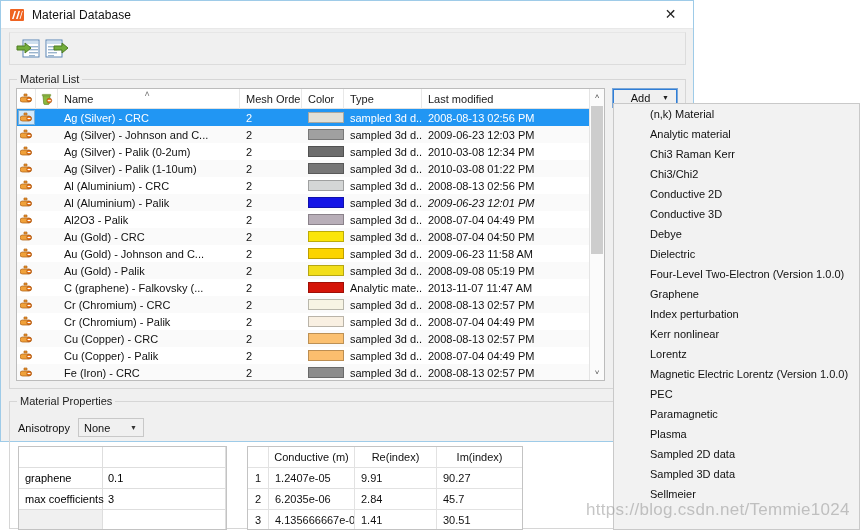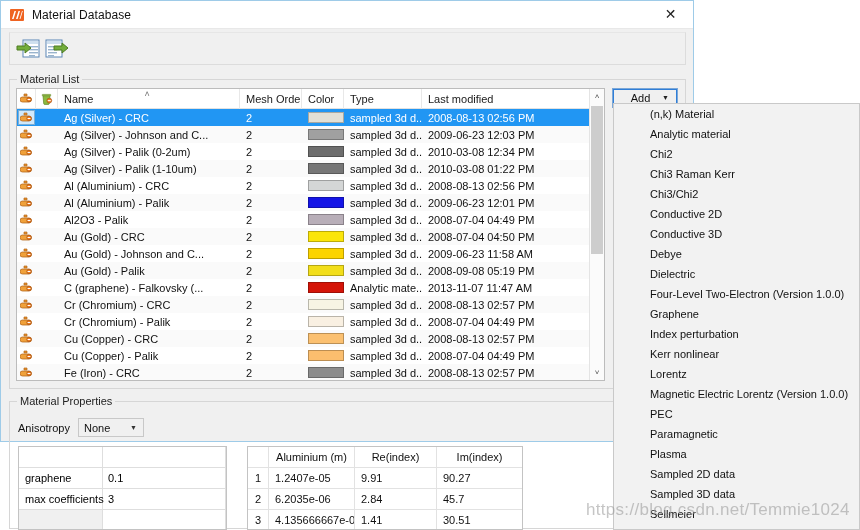--- a/index.html
+++ b/index.html
@@ -438,21 +438,21 @@
               </div>
               <div class="cell" style="width: 62px;">
                 <span>2</span>
               </div>
               <div class="cell" style="width: 42px;">
                 <span class="swatch" style="background:#1414e6"></span>
               </div>
               <div class="cell" style="width: 78px;">
                 <span>sampled 3d d...</span>
               </div>
-              <div class="cell" style="width: 169px;">
+              <div class="cell" style="width: 169px; font-style: italic;">
                 <span>2009-06-23 12:01 PM</span>
               </div>
             </div>
             <div class="lv-row">
               <div class="cell icon-col" style="width: 19px;">
                 <span>
                   <svg class="micon" viewBox="0 0 13 12">
                     <path d="M4 1 h3 v2 h-3 z" fill="#e8922a" stroke="#b5671a" stroke-width=".7"></path>
                     <path d="M2.5 4 h6.5 a2.2 2.2 0 0 1 0 5 h-6.5 a2.5 2.5 0 0 1 0 -5 z" fill="#f0a13a" stroke="#b5671a" stroke-width=".8"></path>
                     <circle cx="9" cy="6.5" r="2.2" fill="#ef7f22" stroke="#a8551a" stroke-width=".7"></circle>
@@ -764,21 +764,21 @@
             <div class="pt-c2">3</div>
           </div>
           <div class="pt-row blank-bottom">
             <div class="pt-c1"></div>
             <div class="pt-c2"></div>
           </div>
         </div>
       <div class="datatable" id="data-table">
           <div class="dt-row dt-head">
             <div class="dt-idx"></div>
-            <div class="dt-c" style="width:86px">Aluminium (m)</div>
+            <div class="dt-c" style="width:86px">Conductive (m)</div>
             <div class="dt-c" style="width:82px">Re(index)</div>
             <div class="dt-c" style="width:86px">Im(index)</div>
           </div>
           <div class="dt-row body">
             <div class="dt-idx">1</div>
             <div class="dt-c" style="width:86px">1.2407e-05</div>
             <div class="dt-c" style="width:82px">9.91</div>
             <div class="dt-c" style="width:86px">90.27</div>
           </div>
           <div class="dt-row body">
@@ -803,23 +803,20 @@
   </div>
 
   <div class="menu" id="add-menu">
       <div class="menu-item">
         <span>(n,k) Material</span>
       </div>
       <div class="menu-item">
         <span>Analytic material</span>
       </div>
       <div class="menu-item">
-        <span>Chi2</span>
-      </div>
-      <div class="menu-item">
         <span>Chi3 Raman Kerr</span>
       </div>
       <div class="menu-item">
         <span>Chi3/Chi2</span>
       </div>
       <div class="menu-item">
         <span>Conductive 2D</span>
       </div>
       <div class="menu-item">
         <span>Conductive 3D</span>

